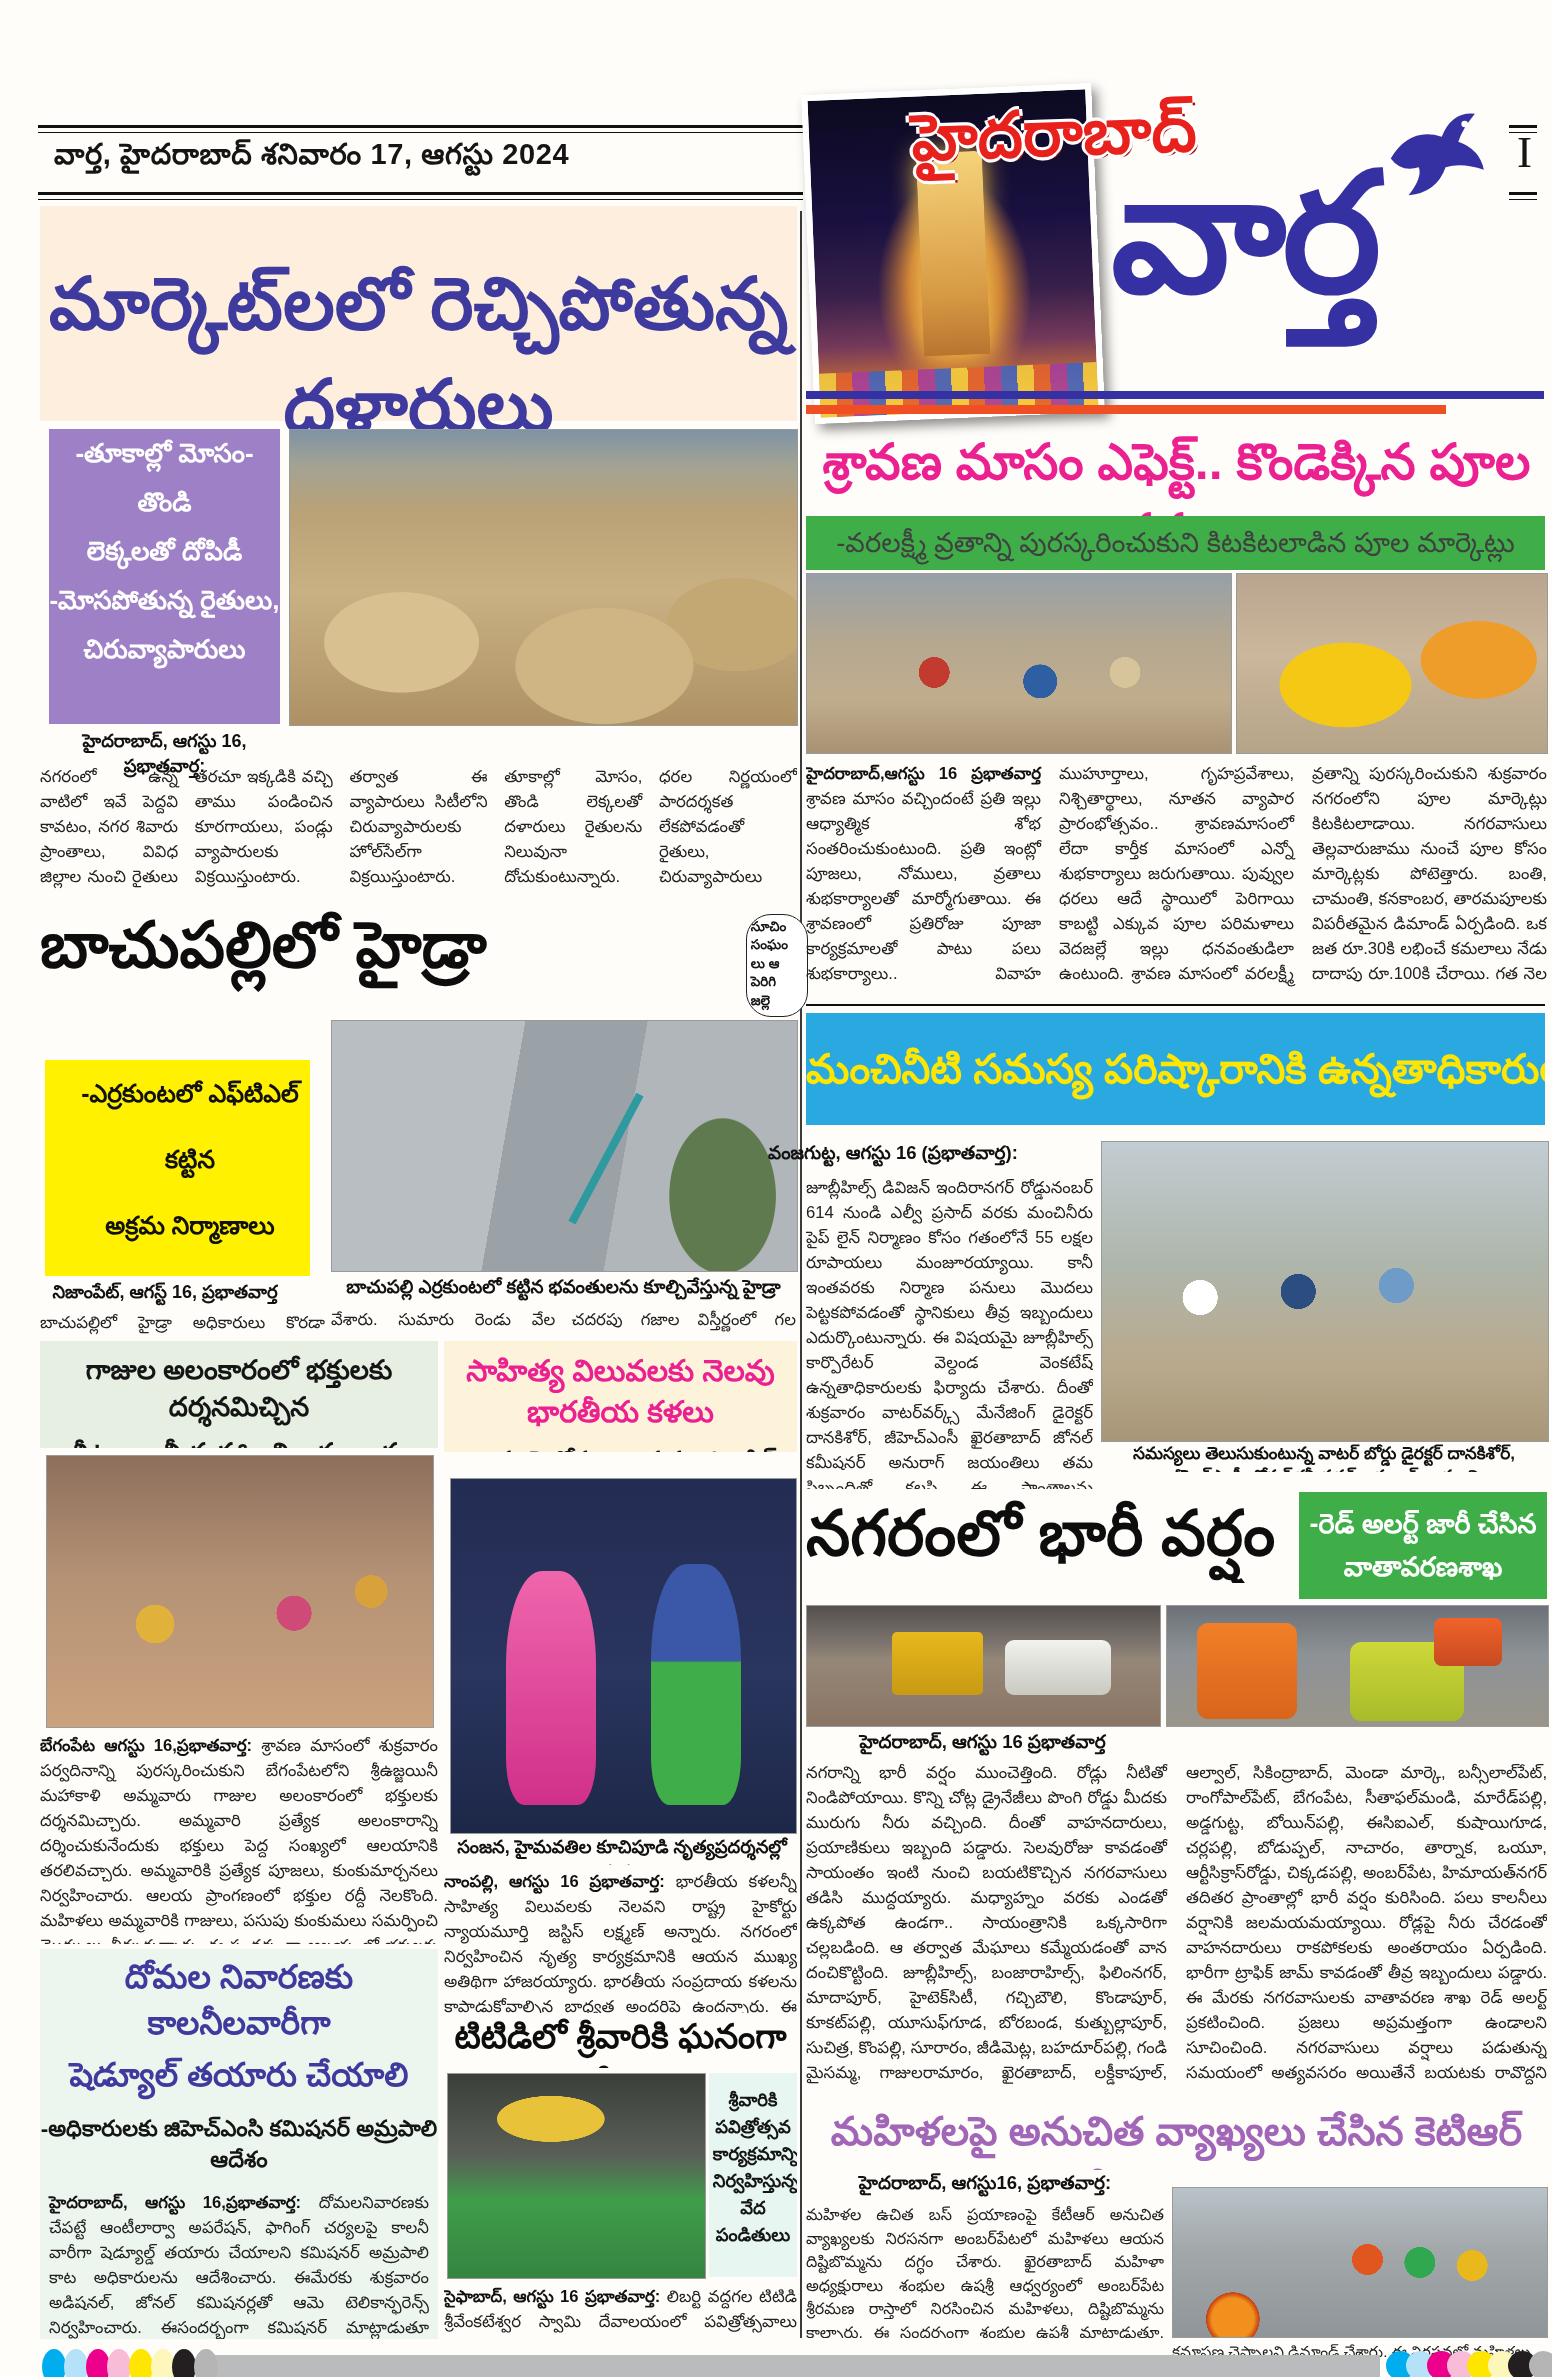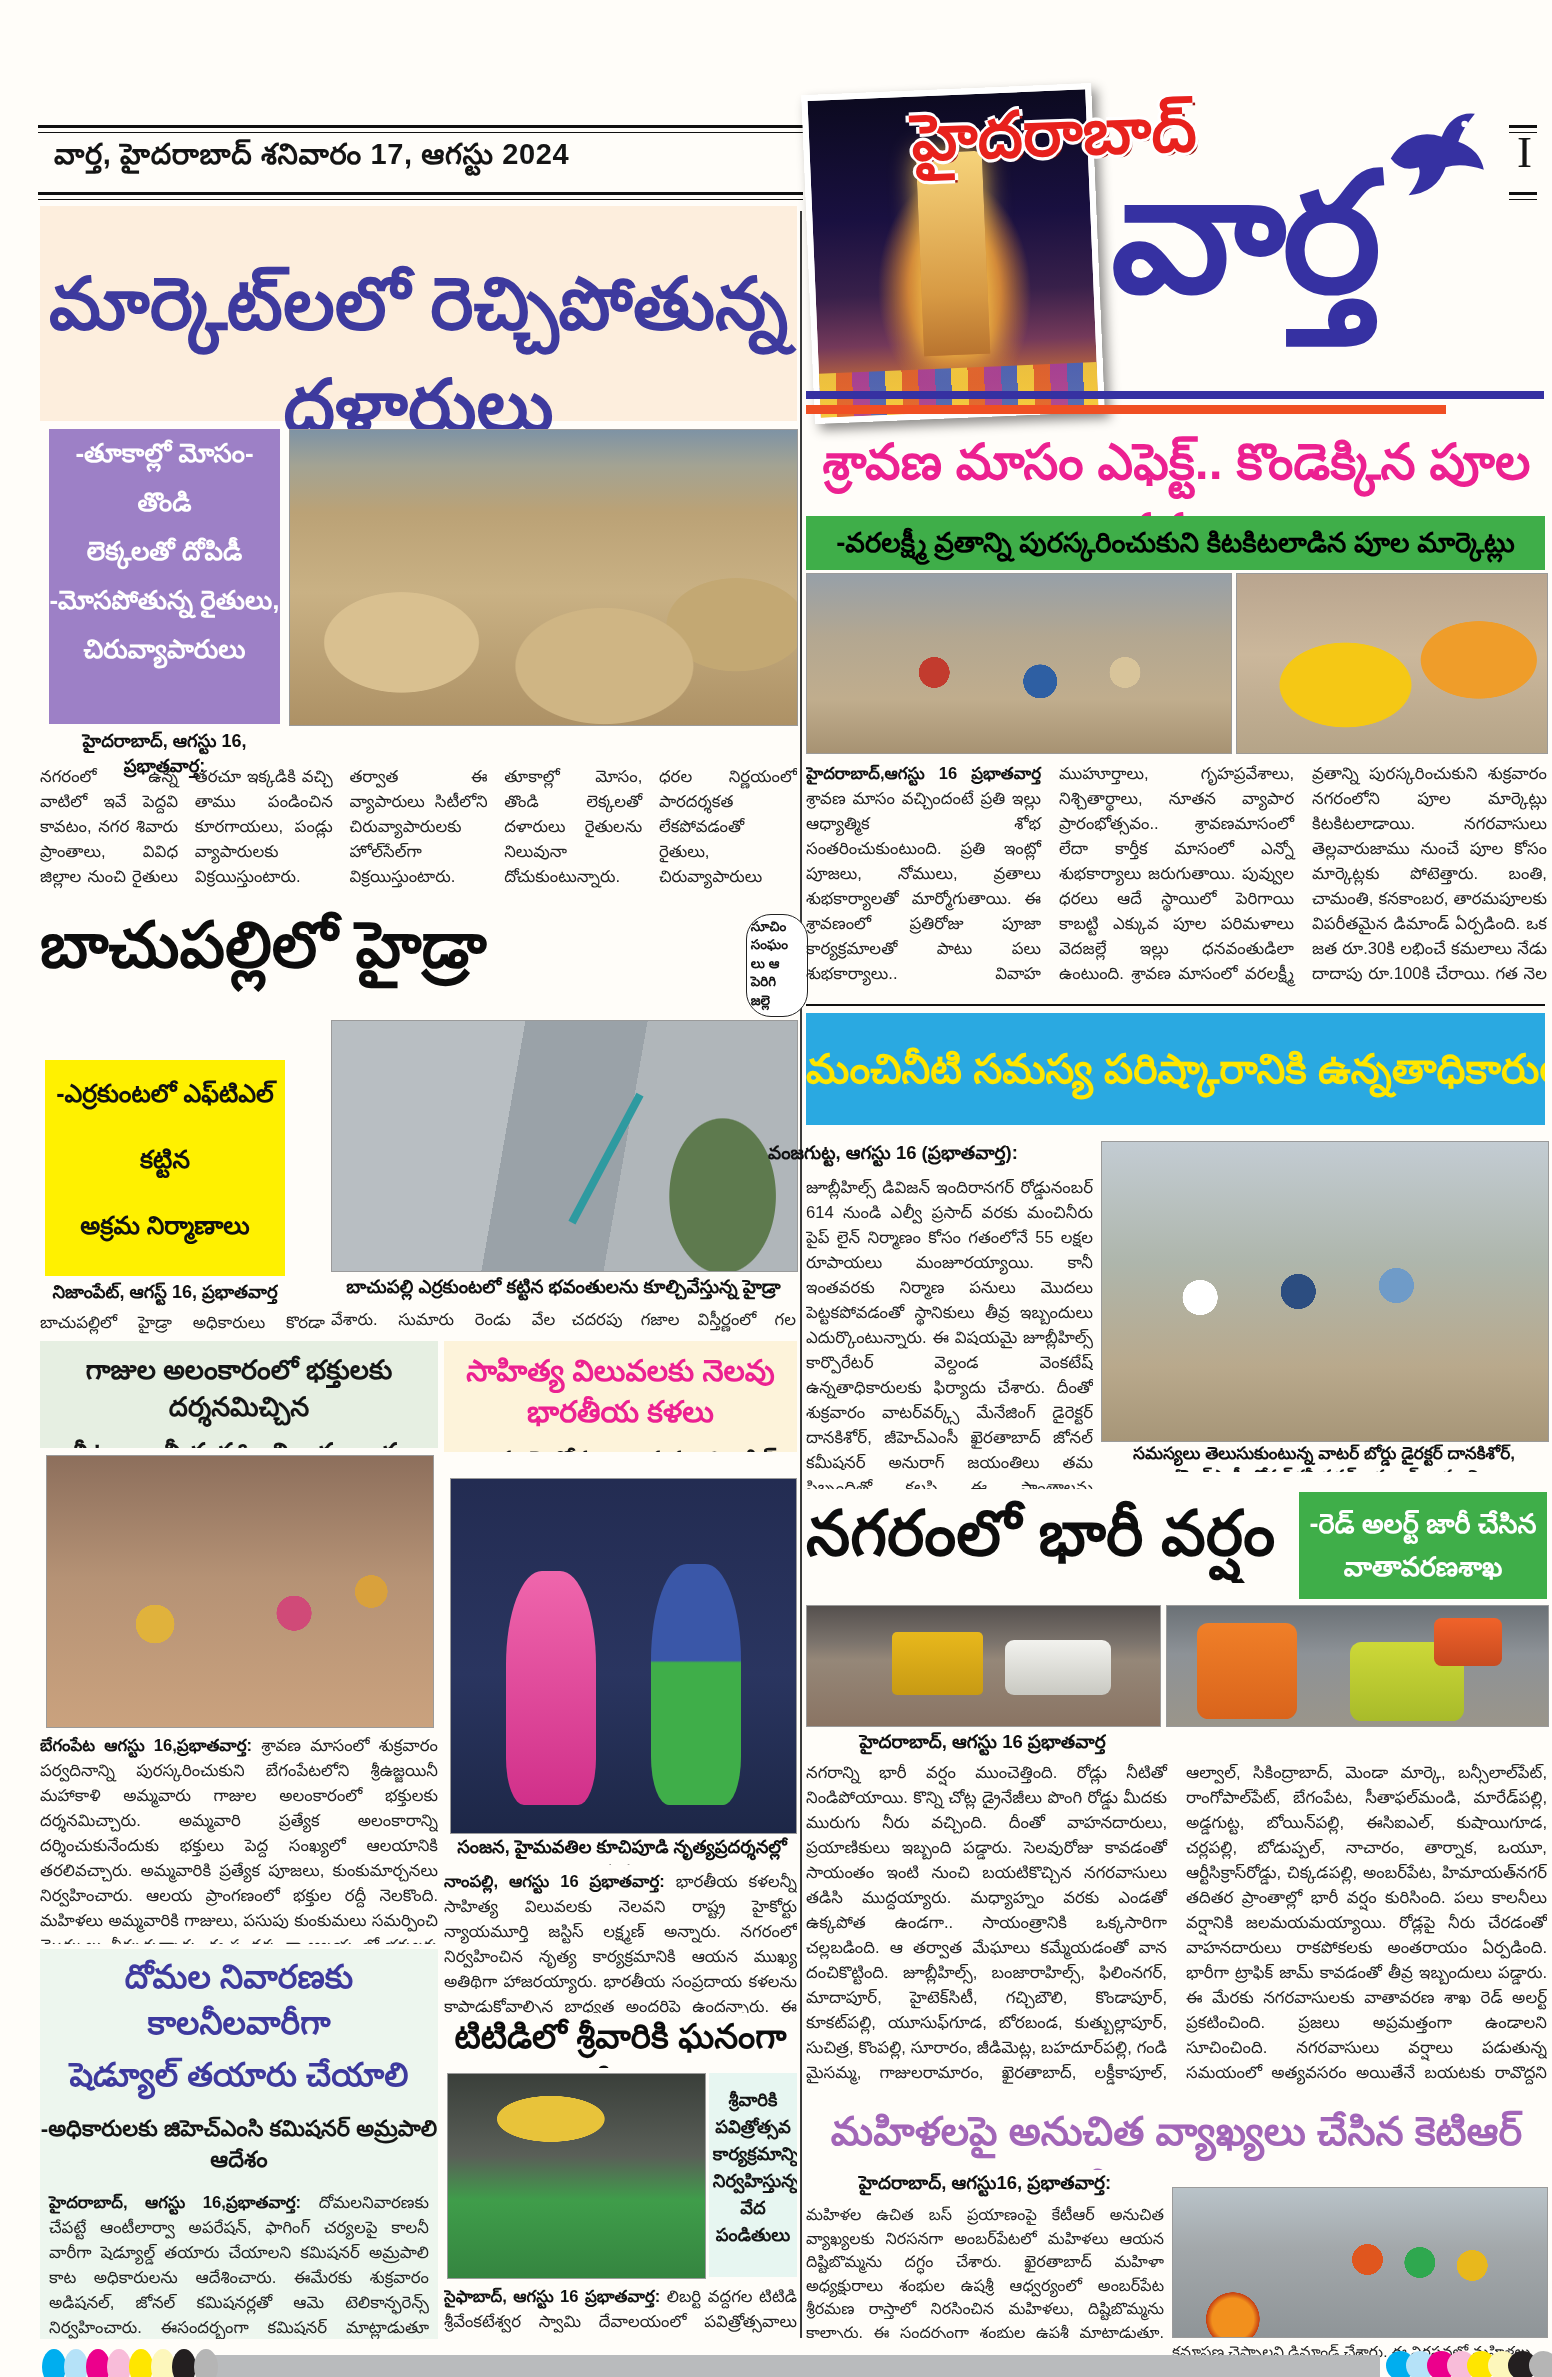--- a/index.html
+++ b/index.html
@@ -35,21 +35,21 @@
       text-shadow:-3.2px 0 #fff,3.2px 0 #fff,0 -3.2px #fff,0 3.2px #fff,2.6px 2.6px 0 #9b1510;transform:rotate(-2deg);}
   .mast-title{font-size:167px;font-weight:bold;color:#3631a2;line-height:1;letter-spacing:-3.8px;}
 
   
   .peach{background:#fdeedd;}
   .mkt-head{font-size:73px;font-weight:bold;color:#3e3a9e;}
   .purple-box{background:#9d80c6;color:#fff;font-weight:bold;font-size:26px;line-height:49px;text-align:center;}
   .yellow-box{background:#fff100;color:#111;font-weight:bold;font-size:25px;line-height:66px;text-align:center;}
   .black-head{font-weight:bold;color:#0d0d0d;}
   .pink{color:#ec2191;}
-  .green-bar{background:#3fae49;color:#000000;font-weight:bold;}
+  .green-bar{background:#3fae49;color:#404040;font-weight:normal;}
   .cyan-box{background:#2aa9e1;color:#ffe600;font-weight:bold;}
   .green-box{background:#3fae49;color:#fff;font-weight:bold;}
   .purple-head{color:#a266b8;font-weight:bold;}
   .soft-green{background:#e6efe2;}
   .soft-cream{background:#fdf3da;}
   .soft-mint{background:#edf6ee;}
   .soft-cyan{background:#e7f6f1;}
   .blue-head{color:#3e3a9e;font-weight:bold;}
   .caption{font-weight:bold;font-size:18.5px;color:#111;}
   .cont-box{border:1.9px solid #222;background:#fff;font-size:13.4px;font-weight:bold;line-height:18.5px;padding:2.6px 3.8px;}
@@ -138,21 +138,21 @@
   <div class="abs body-txt just clip" style="left:40px;top:764px;width:757px;height:142px;column-count:5;column-gap:16.6px;">నగరంలో ఉన్న వాటిలో ఇవే పెద్దవి కావటం, నగర శివారు ప్రాంతాలు, వివిధ జిల్లాల నుంచి రైతులు తరచూ ఇక్కడికి వచ్చి తాము పండించిన కూరగాయలు, పండ్లు వ్యాపారులకు విక్రయిస్తుంటారు. తర్వాత ఈ వ్యాపారులు సిటీలోని చిరువ్యాపారులకు హోల్‌సేల్‌గా విక్రయిస్తుంటారు. తూకాల్లో మోసం, తొండి లెక్కలతో దళారులు రైతులను నిలువునా దోచుకుంటున్నారు. ధరల నిర్ణయంలో పారదర్శకత లేకపోవడంతో రైతులు, చిరువ్యాపారులు తీవ్రంగా నష్టపోతున్నారు. తమ ఆవేదన చెప్పుకోవడానికి మార్కెట్ కమిటి ఆఫీసును సంప్రదించినా, మాగోడు వినే వారు లేరని రైతులు తెలుపుతున్నారు. అధికారులు, దళారులు ఒకటేనని, మార్కెట్ అధికారులకు నెలవారిగా దళారుల నుంచి కమిషన్లు చేతులు మారుతున్నాయని వాపోతున్నారు. మార్కెట్ కమిటీలు పట్టించుకోకపోవడంతో దళారుల ఆగడాలకు అడ్డూ అదుపూ లేకుండా పోయిందని, ఇప్పటికైనా ఉన్నతాధికారులు స్పందించి మార్కెట్లలో తనిఖీలు నిర్వహించాలని రైతులు వాపోతున్నారు.</div>
   <div class="abs cont-box clip" style="left:746px;top:914px;width:52px;height:96px;border-radius:25px;">
     <div>సూచిం</div>
     <div>సంఘం</div>
     <div>లు ఆ</div>
     <div>పెరిగి</div>
     <div>జల్లె</div>
   </div>
 
   <div class="abs black-head clip" style="left:40px;top:908px;width:702px;height:100px;font-size:64px;">బాచుపల్లిలో హైడ్రా దూకుడు..</div>
-  <div class="abs yellow-box clip" style="left:45px;top:1060px;width:240px;height:216px;">
+  <div class="abs yellow-box clip" style="left:45px;top:1060px;width:240px;height:216px;padding-left:25px;">
     <div>-ఎర్రకుంటలో ఎఫ్‌టిఎల్ కట్టిన</div>
     <div>అక్రమ నిర్మాణాలు కూల్చివేత..</div>
 
   </div>
   <div class="abs dateline ctr" style="left:45px;top:1282px;width:240px;height:25.5px;font-size:18px;">నిజాంపేట్, ఆగస్ట్ 16, ప్రభాతవార్త</div>
   <div class="abs body-txt just clip" style="left:40px;top:1310px;width:285px;height:28px;">బాచుపల్లిలో హైడ్రా అధికారులు కొరడా ఝుళిపించారు. ఎర్రకుంట ఎఫ్‌టిఎల్ పరిధిలో నిర్మించిన అక్రమ భవంతులను శుక్రవారం కూల్చి</div>
   <div class="ph ph-hydra" style="left:331px;top:1020px;width:465px;height:250px;">
     <div class="hydra-arm"></div>
   </div>
   <div class="abs caption ctr clip" style="left:331px;top:1276px;width:465px;height:28px;">బాచుపల్లి ఎర్రకుంటలో కట్టిన భవంతులను కూల్చివేస్తున్న హైడ్రా అధికారులు</div>

